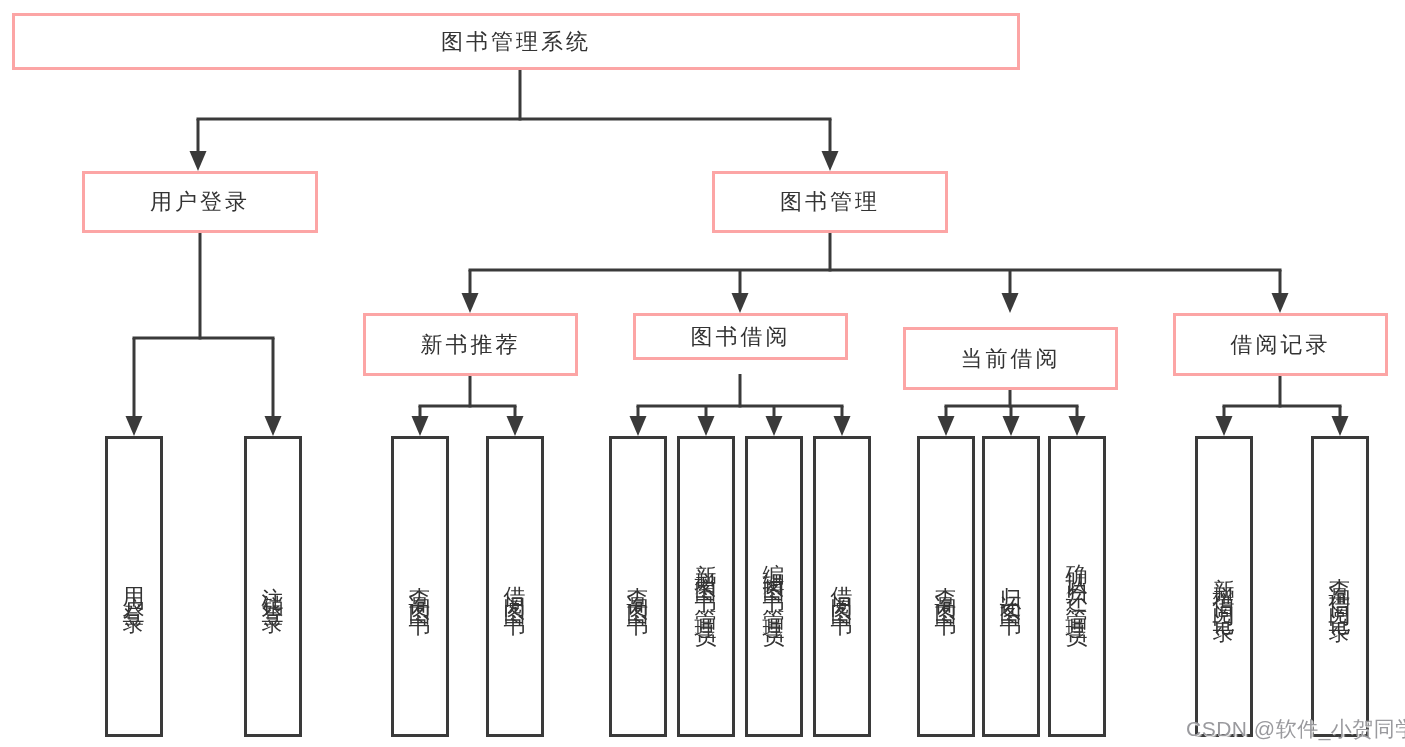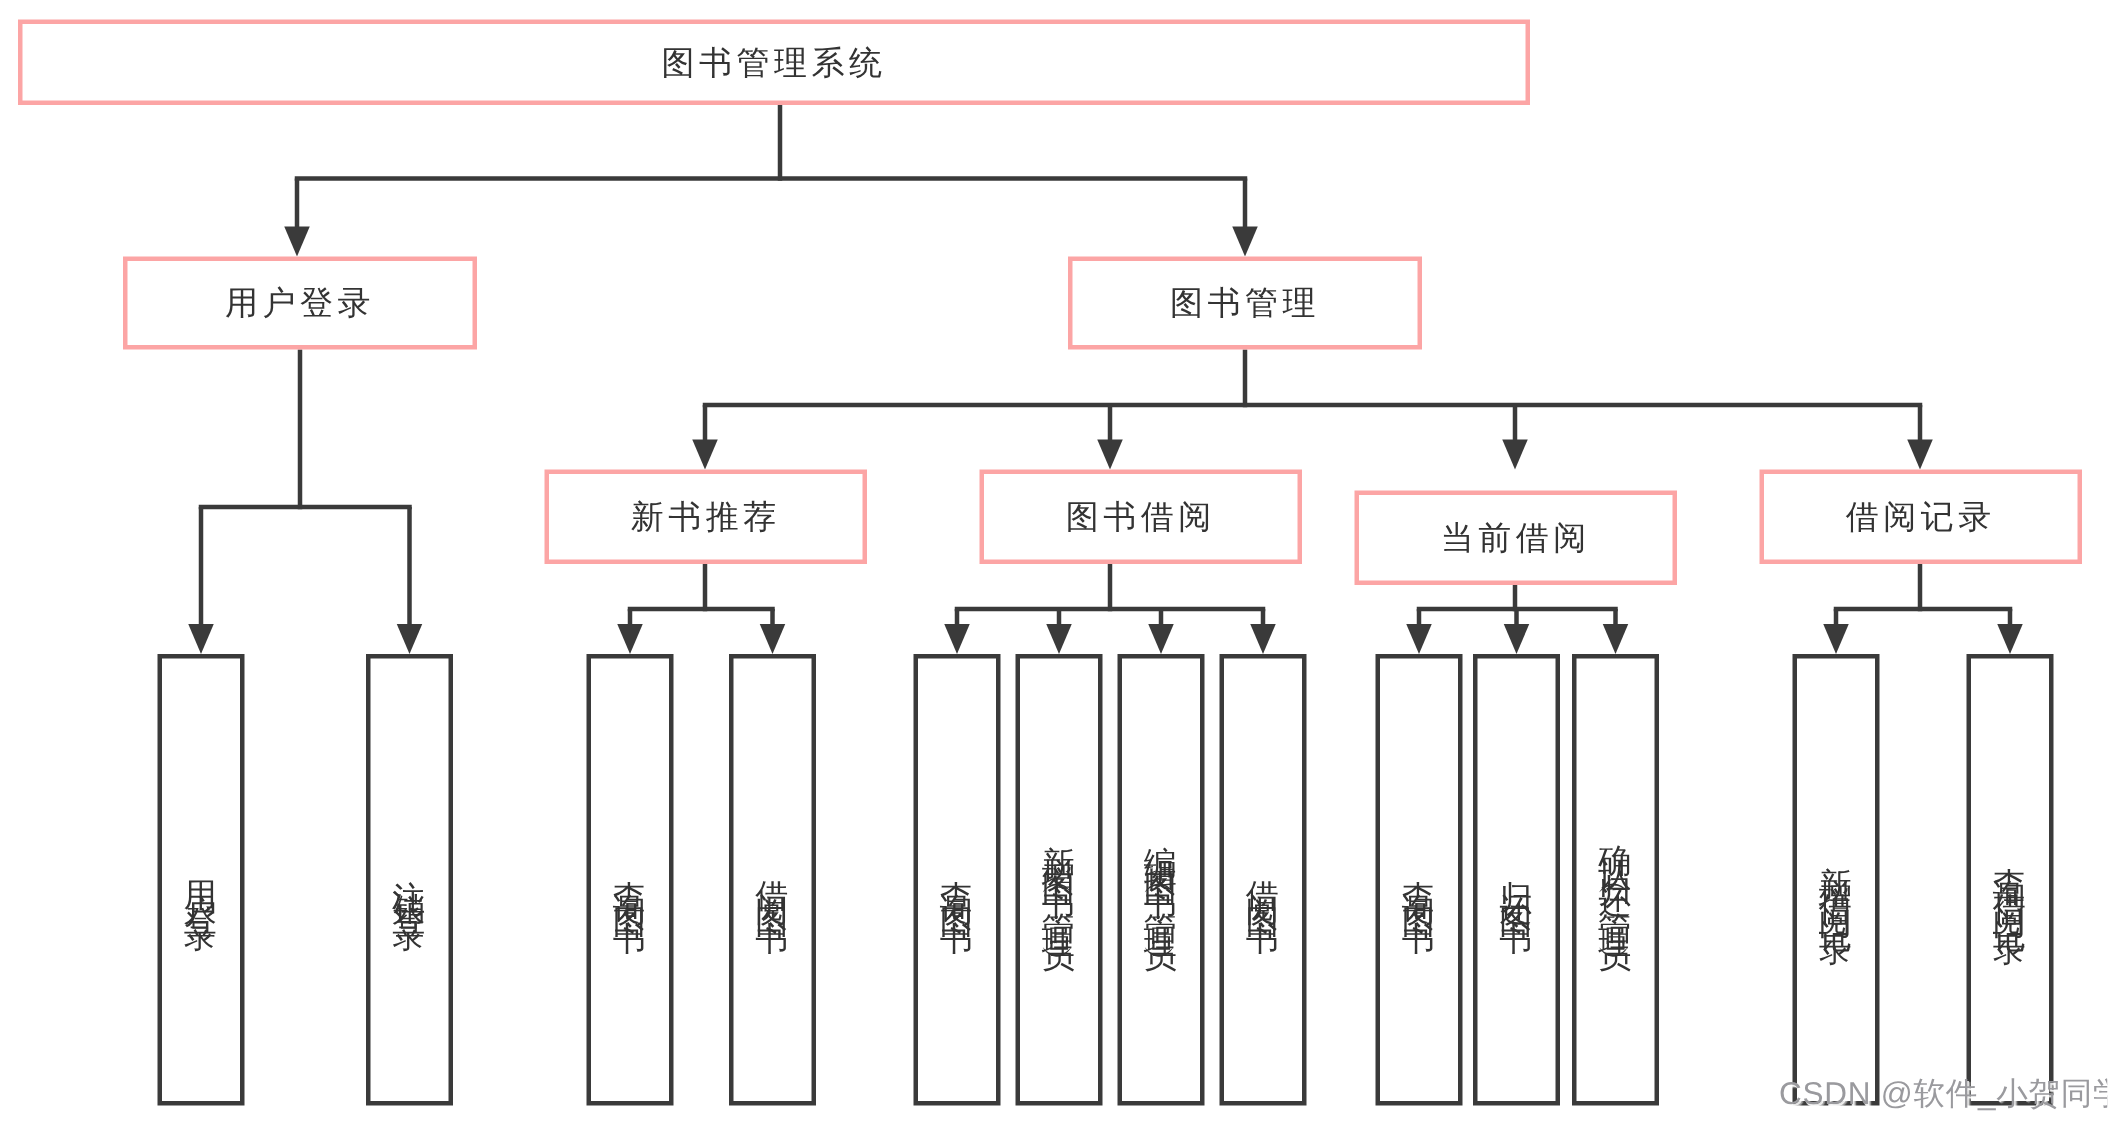--- a/index.html
+++ b/index.html
@@ -86,21 +86,21 @@
       <line x1="1340" y1="406" x2="1340" y2="420" stroke="#3a3a3a" stroke-width="3"></line>
       <polygon points="1331.5,416 1348.5,416 1340,436" fill="#3a3a3a"></polygon>
     </svg>
 
   <div class="hbox" style="left:12px;top:13px;width:1008px;height:57px">图书管理系统</div>
 
   <div class="hbox" style="left:82px;top:171px;width:236px;height:62px">用户登录</div>
   <div class="hbox" style="left:712px;top:171px;width:236px;height:62px">图书管理</div>
 
   <div class="hbox" style="left:363px;top:313px;width:215px;height:63px">新书推荐</div>
-  <div class="hbox" style="left:653px;top:313px;width:215px;height:63px">图书借阅</div>
+  <div class="hbox" style="left:633px;top:313px;width:215px;height:47px">图书借阅</div>
   <div class="hbox" style="left:903px;top:327px;width:215px;height:63px">当前借阅</div>
   <div class="hbox" style="left:1173px;top:313px;width:215px;height:63px">借阅记录</div>
 
   <div class="vbox" style="left:105px">用户登录</div>
   <div class="vbox" style="left:244px">注销登录</div>
 
   <div class="vbox" style="left:391px">查询图书</div>
   <div class="vbox" style="left:486px">借阅图书</div>
 
   <div class="vbox" style="left:609px">查询图书</div>

